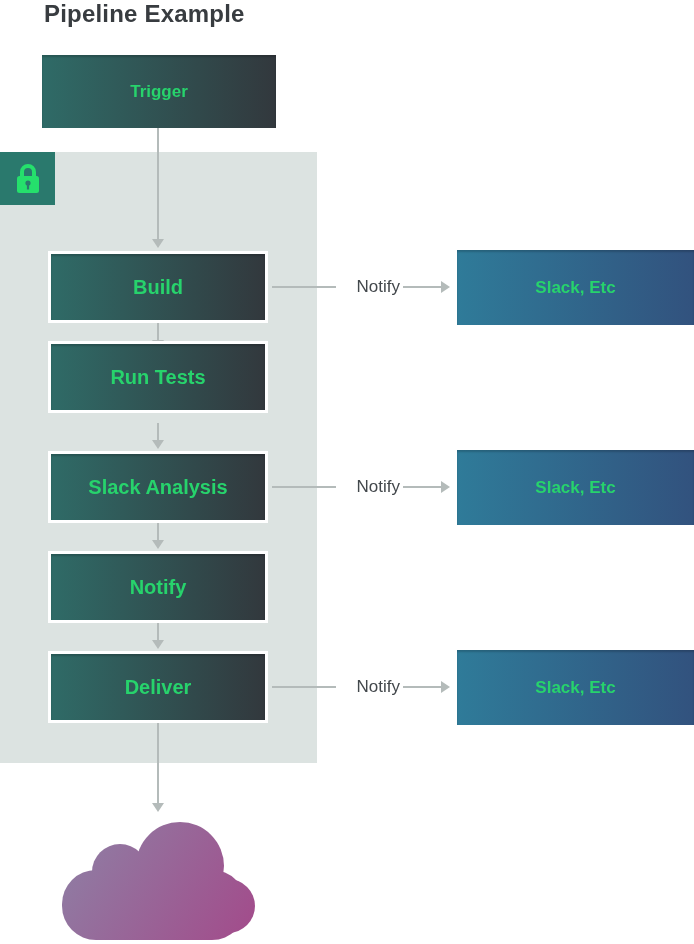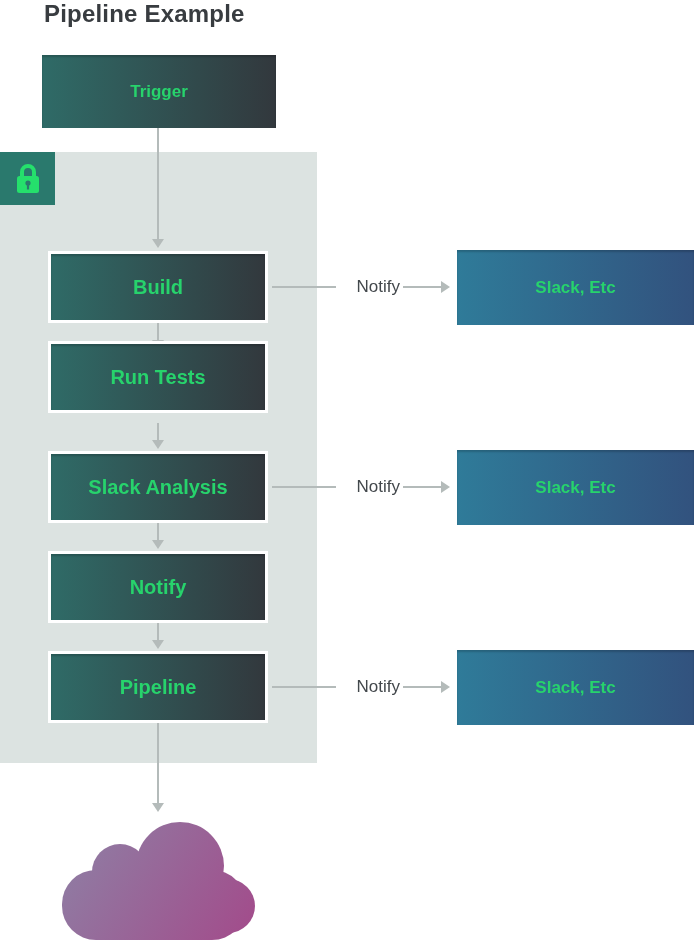--- a/index.html
+++ b/index.html
@@ -143,21 +143,21 @@
   <div class="stem-v" style="top:523px;height:17px"></div>
   <div class="head-down" style="top:540px"></div>
 
   <div class="node grad-box step" style="top:551px">
     <span class="glabel">Notify</span>
   </div>
   <div class="stem-v" style="top:623px;height:17px"></div>
   <div class="head-down" style="top:640px"></div>
 
   <div class="node grad-box step" style="top:651px">
-    <span class="glabel">Pipeline</span>
+    <span class="glabel">Deliver</span>
   </div>
 
   <div class="stem-h" style="left:272px;top:286px;width:64px"></div>
   <div class="notify-label" style="top:276px">Notify</div>
   <div class="stem-h" style="left:403px;top:286px;width:38px"></div>
   <div class="head-right" style="left:441px;top:281px"></div>
   <div class="node slack-box slack" style="top:250px">
     <span class="glabel">Slack, Etc</span>
   </div>
 

